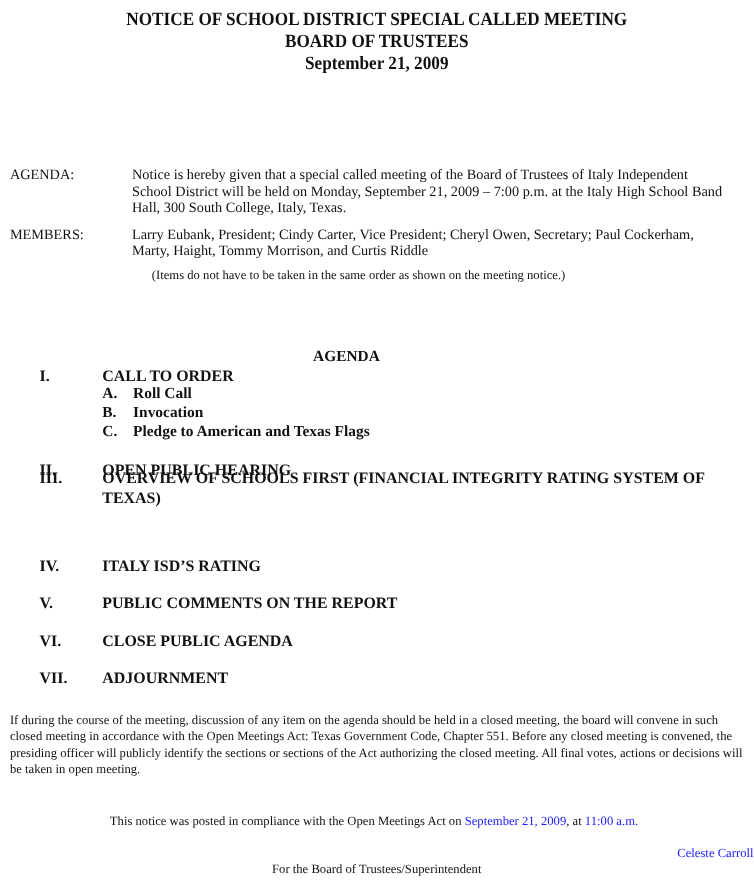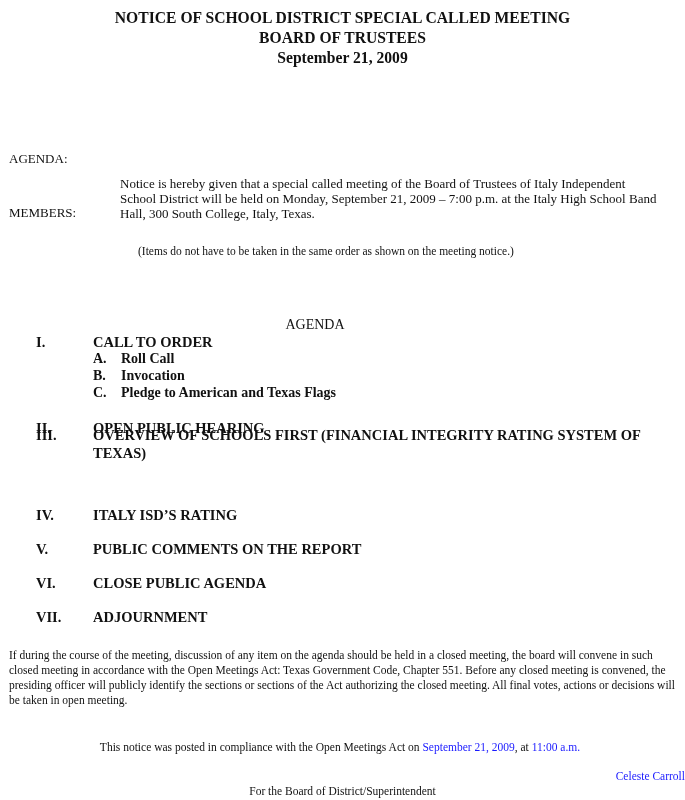--- a/index.html
+++ b/index.html
@@ -33,38 +33,37 @@
       font-size: 13px;
       line-height: 15px;
       display: flex;
     }
     .row .lbl {
       width: 111px;
       flex: none;
     }
     .row .txt {
       width: 540px;
-      margin-top: 25px;
     }
     .subjects {
       position: absolute;
       left: 138px;
       top: 244px;
       font-size: 11.5px;
       line-height: 15px;
       width: 540px;
     }
     .subjects .l1 { padding-left: 8px; }
     .agenda-head {
       position: absolute;
       top: 316px;
       left: 0;
       width: 630px;
       text-align: center;
-      font-weight: normal;
+      font-weight: bold;
       font-size: 14px;
       line-height: 18px;
     }
     .item {
       position: absolute;
       left: 36px;
       font-weight: bold;
       font-size: 14.5px;
       line-height: 18px;
       display: flex;
@@ -136,20 +135,21 @@
   <div>September 21, 2009</div>
 </div>
 
 <div class="row" style="top:151px;">
   <div class="lbl">AGENDA:</div>
   <div class="txt">Notice is hereby given that a special called meeting of the Board of Trustees of Italy Independent School District will be held on Monday, September 21, 2009 – 7:00 p.m. at the Italy High School Band Hall, 300 South College, Italy, Texas.</div>
 </div>
 
 <div class="row" style="top:205px;">
   <div class="lbl">MEMBERS:</div>
+  <div class="txt">Larry Eubank, President; Cindy Carter, Vice President; Cheryl Owen, Secretary; Paul Cockerham, Marty, Haight, Tommy Morrison,  and Curtis Riddle</div>
 </div>
 
 <div class="subjects">
   <div>(Items do not have to be taken in the same order as shown on the meeting notice.)</div>
 </div>
 
 <div class="agenda-head">AGENDA</div>
 
 <div class="item" style="top:333px;">
   <div class="num">I.</div>
@@ -198,13 +198,13 @@
   <div class="ttl">ADJOURNMENT</div>
 </div>
 
 <div class="closing">If during the course of the meeting, discussion of any item on the agenda should be held in a closed meeting, the board will convene in such closed meeting in accordance with the Open Meetings Act:  Texas Government Code, Chapter 551. Before any closed meeting is convened, the presiding officer will publicly identify the sections or sections of the Act authorizing the closed meeting. All final votes, actions or decisions will be taken in open meeting.</div>
 
 <div class="posted">
   <span>This notice was posted in compliance with the Open Meetings Act on </span><span class="blue">September 21, 2009</span><span>, at </span><span class="blue">11:00 a.m.</span>
 </div>
 
 <div class="signer blue">Celeste Carroll</div>
-<div class="signer-role">For the Board of District/Superintendent</div>
+<div class="signer-role">For the Board of Trustees/Superintendent</div>
 
 </body></html>

